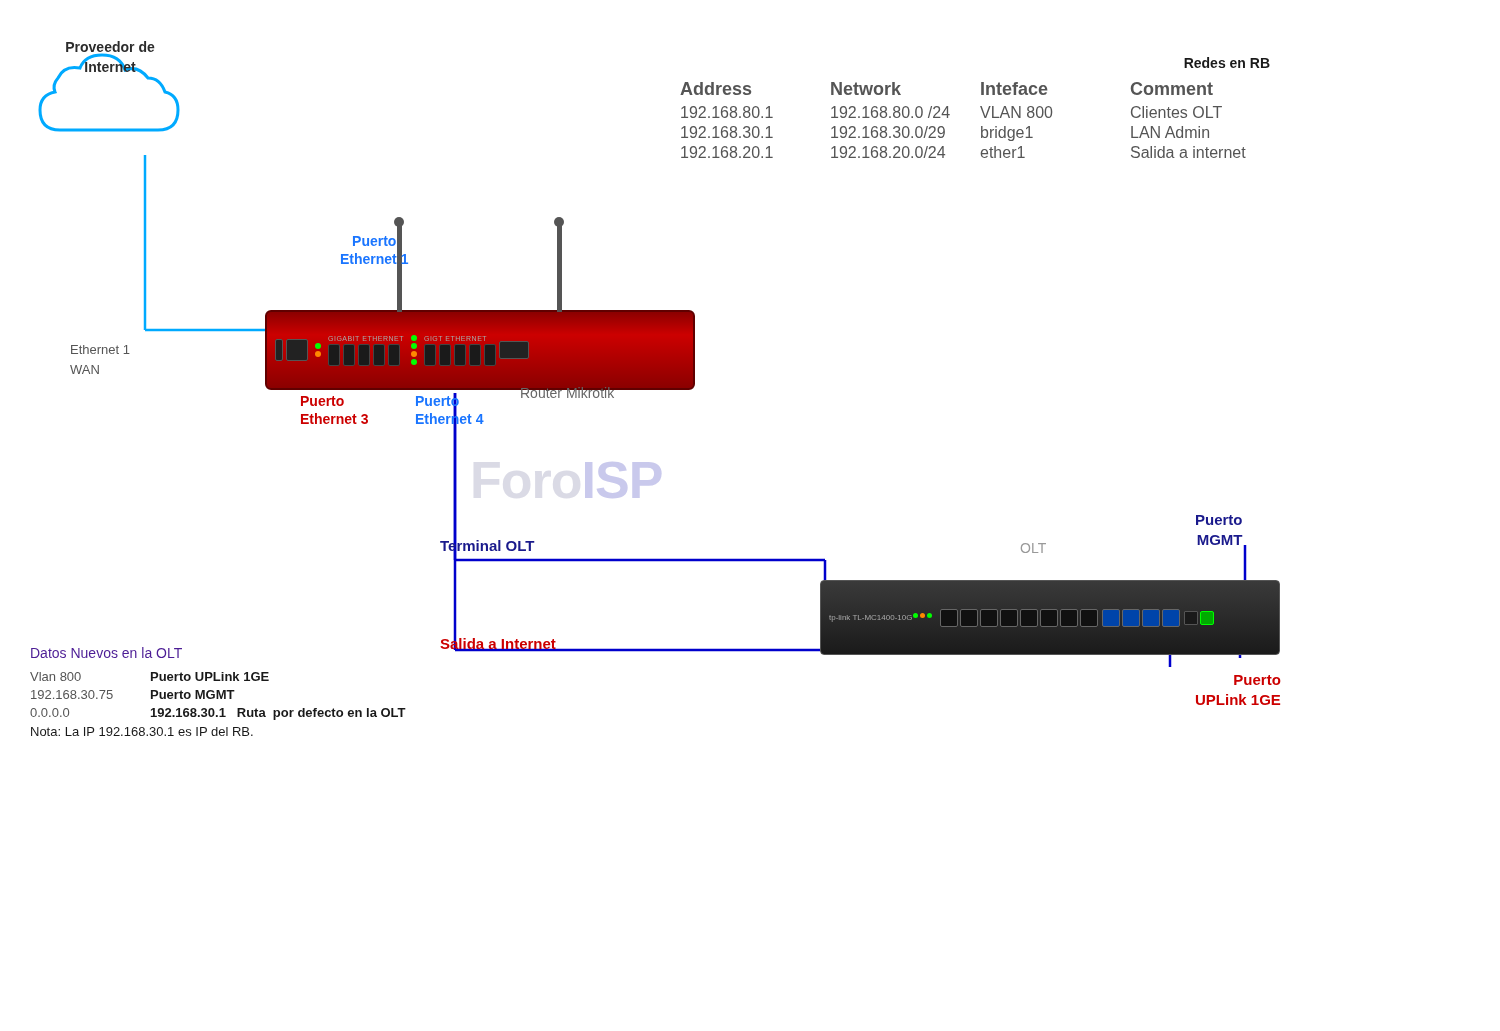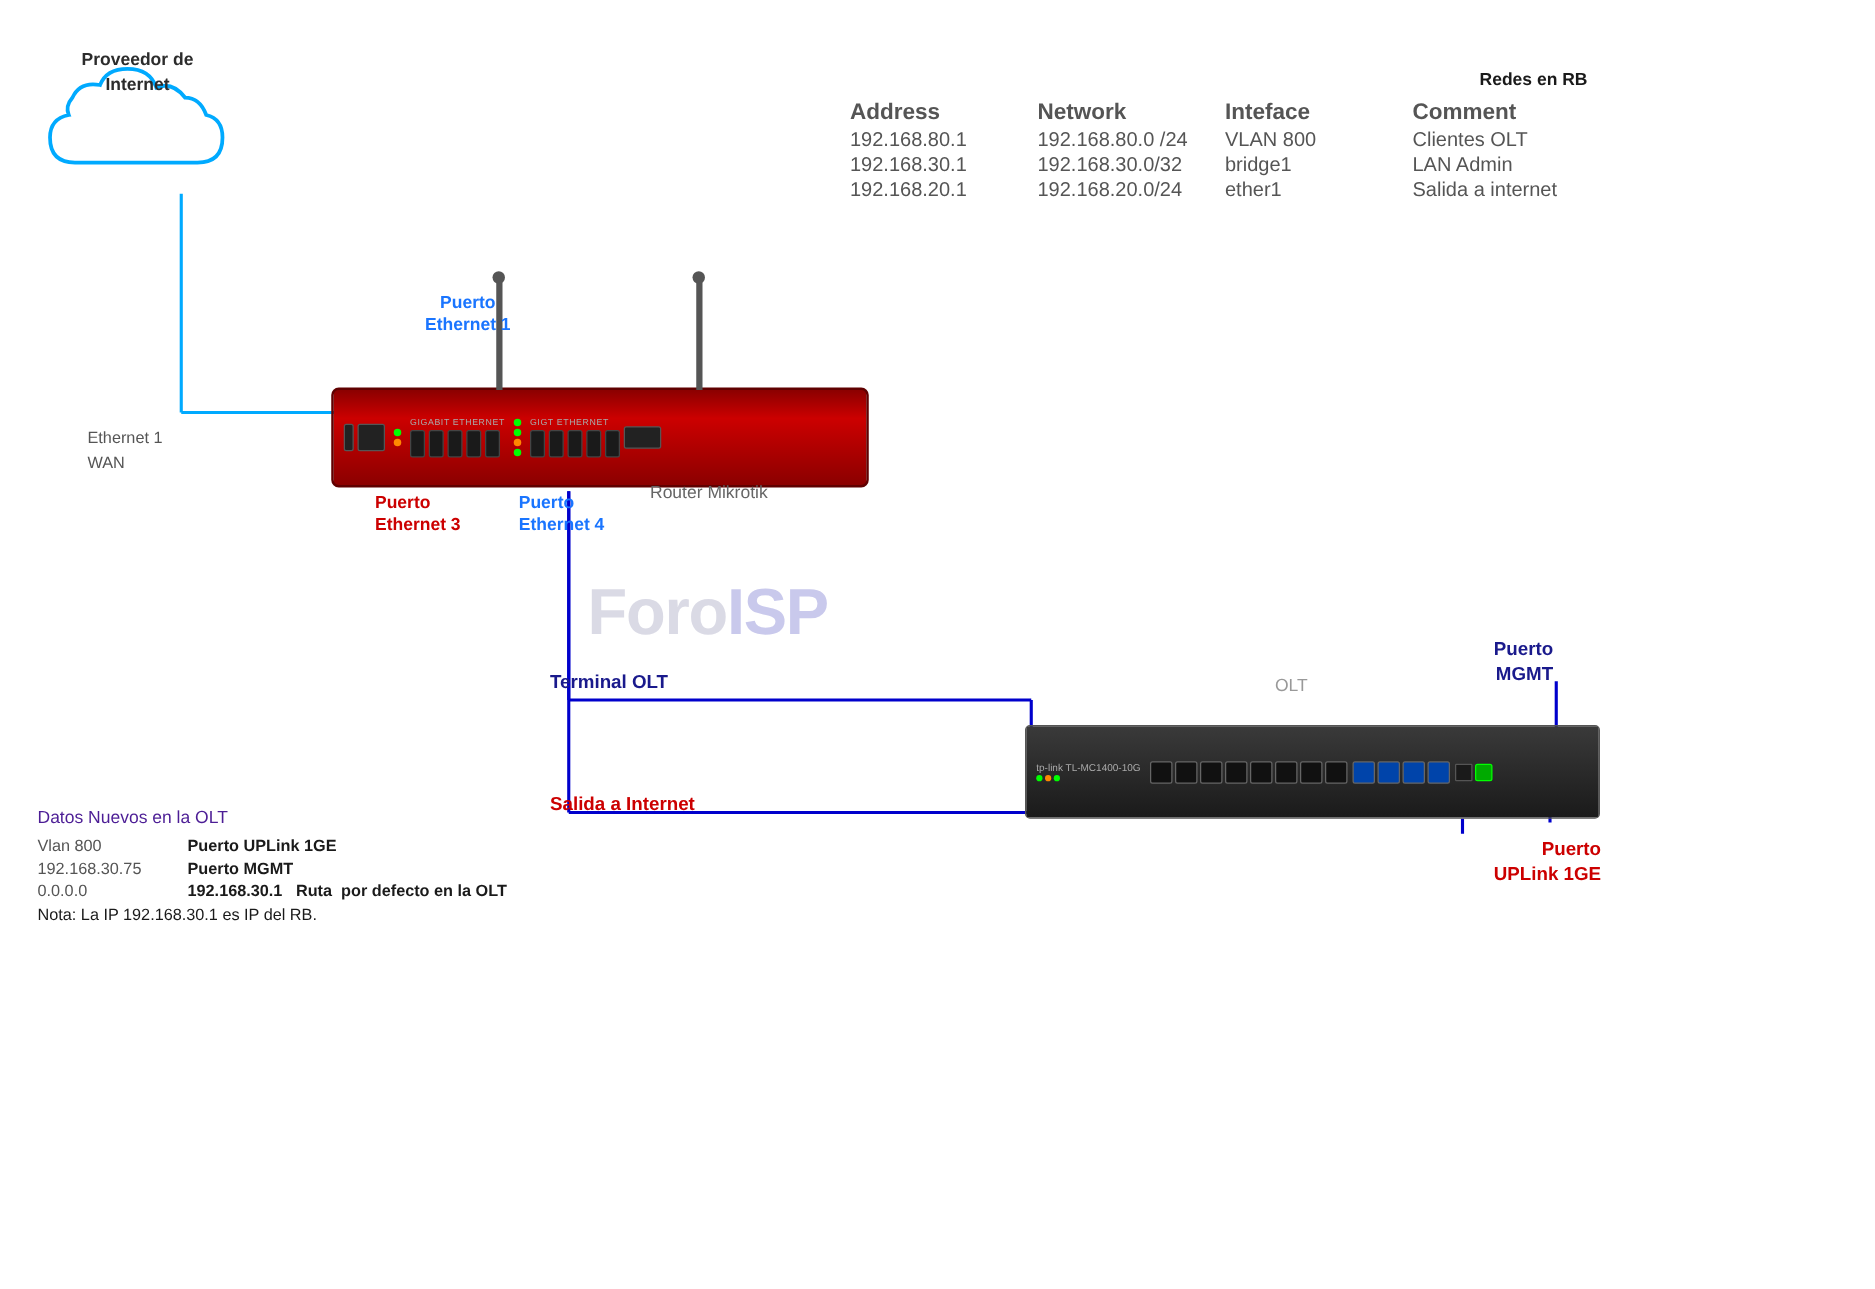--- a/index.html
+++ b/index.html
@@ -325,21 +325,20 @@
 
     
     .foroisp-watermark {
       position: absolute;
       top: 450px;
       left: 470px;
       font-size: 52px;
       font-weight: bold;
       color: rgba(150, 150, 180, 0.35);
       letter-spacing: -1px;
-      margin-top: 10px;
     }
     .foroisp-dot {
       color: rgba(100, 100, 200, 0.35);
     }
 
     
     .datos-nuevos-section {
       position: absolute;
       top: 645px;
       left: 30px;
@@ -500,21 +499,21 @@
       <div class="network-table-header">Comment</div>
     </div>
     <div class="network-table-row">
       <div class="network-table-cell">192.168.80.1</div>
       <div class="network-table-cell">192.168.80.0 /24</div>
       <div class="network-table-cell">VLAN 800</div>
       <div class="network-table-cell">Clientes OLT</div>
     </div>
     <div class="network-table-row">
       <div class="network-table-cell">192.168.30.1</div>
-      <div class="network-table-cell">192.168.30.0/32</div>
+      <div class="network-table-cell">192.168.30.0/29</div>
       <div class="network-table-cell">bridge1</div>
       <div class="network-table-cell">LAN Admin</div>
     </div>
     <div class="network-table-row">
       <div class="network-table-cell">192.168.20.1</div>
       <div class="network-table-cell">192.168.20.0/24</div>
       <div class="network-table-cell">ether1</div>
       <div class="network-table-cell">Salida a internet</div>
     </div>
   </div>
@@ -522,21 +521,21 @@
   <div class="foroisp-watermark">
     <span>Foro</span><span class="foroisp-dot">ISP</span>
   </div>
 
   <div class="terminal-olt-label">
     <span>Terminal OLT</span>
   </div>
 
   <div class="olt-device">
     <div class="olt-front-panel">
-      <div style="display:flex;flex-direction:column;gap:1px;margin-right:4px;">
+      <div style="display:flex;flex-direction:row;gap:1px;margin-right:4px;">
         <div style="font-size:8px;color:#aaa;white-space:nowrap;">tp-link TL-MC1400-10G</div>
         <div style="display:flex;gap:2px;">
           <div class="olt-led"></div>
           <div class="olt-led" style="background:#ff8800;"></div>
           <div class="olt-led"></div>
         </div>
       </div>
       <div style="display:flex;gap:2px;align-items:center;">
         <div class="olt-sfp-port"></div>
         <div class="olt-sfp-port"></div>

